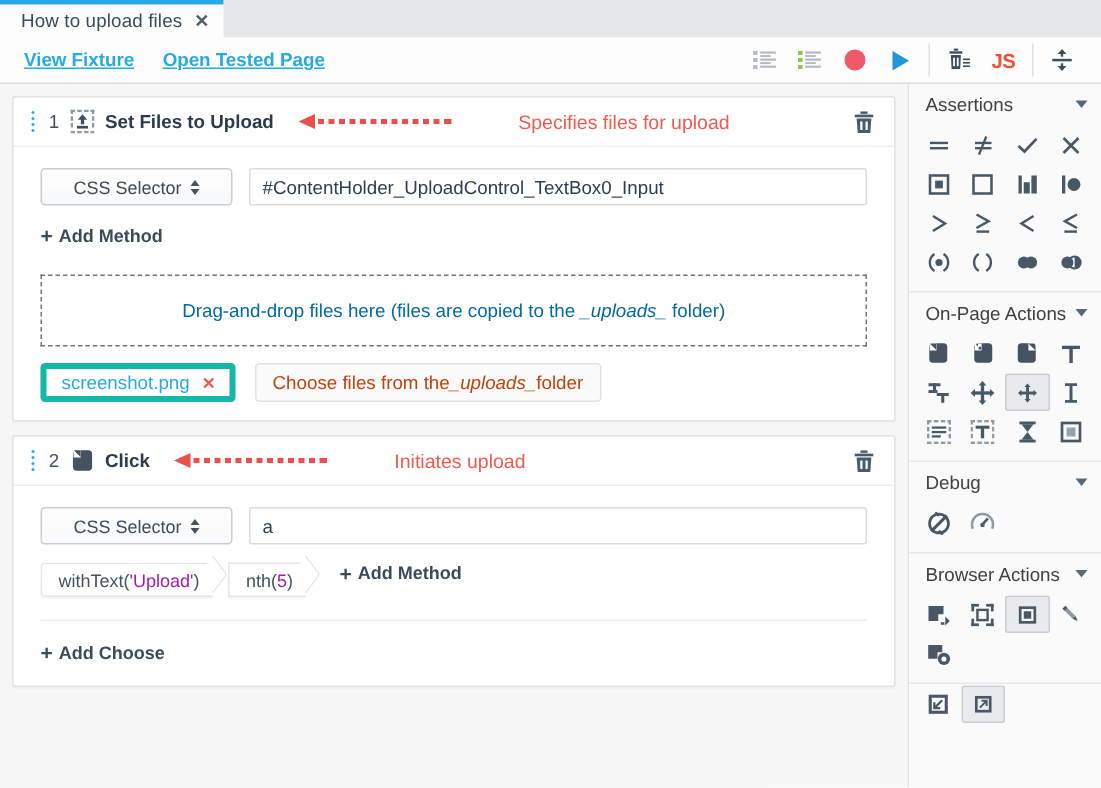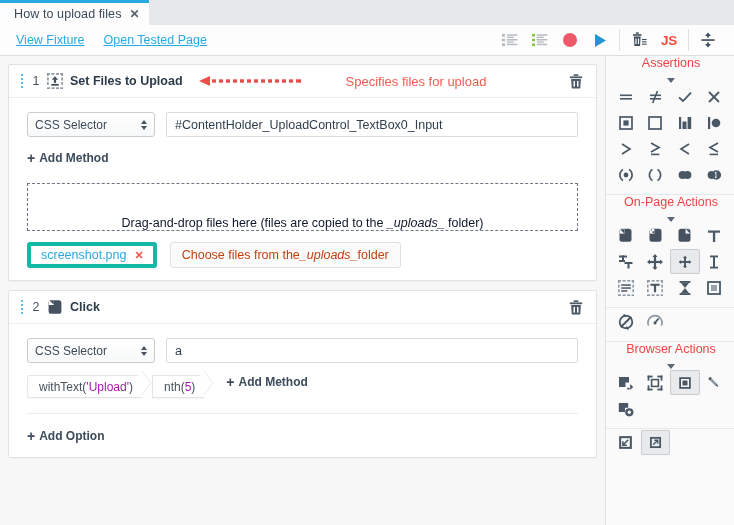--- a/index.html
+++ b/index.html
@@ -59,20 +59,21 @@
     flex: 0 0 auto;
     position: relative;
   }
   .tb-links { display: flex; gap: 19px; align-items: center; }
   .tb-link {
     font-size: 12.5px;
     color: #27aae1;
     text-decoration: underline;
     cursor: pointer;
     white-space: nowrap;
+    font-weight: bold;
   }
   .tb-actions {
     margin-left: auto;
     display: flex;
     align-items: center;
     height: 100%;
     padding-right: 3px;
     justify-content: space-between;
   }
   .tb-btn {
@@ -166,21 +167,21 @@
   
   .step-body { padding: 14px 18px 12px 18px; }
 
   .selector-row { display: flex; align-items: center; gap: 11px; }
   .select-box {
     width: 128px; height: 25px;
     border: 1px solid #c9ccd1;
     border-radius: 3px;
     background: linear-gradient(#ffffff,#f7f8f9);
     display: flex; align-items: center;
-    padding: 0 7px;
+    padding: 0 21px;
     font-size: 12px;
     color: #3d4b59;
     cursor: pointer;
     position: relative;
   }
   .select-box .sel-label { flex: 1 1 auto; }
   .spin {
     display: flex; flex-direction: column; gap: 2px; align-items: center;
     color: #4a5868;
   }
@@ -240,23 +241,23 @@
   }
   .chip .arg { color: #a21caf; }
   .chip:first-child { border-radius: 3px 0 0 3px; border-left: 1px solid #e4e5e7; }
   .chip + .chip { margin-left: 10px; }
   .row-methods .add-method { margin-left: 22px; }
 
   .dropzone {
     margin-top: 16px;
     border: 1px dashed #6d7682;
     height: 48px;
-    display: flex; align-items: flex-end; justify-content: center;
+    display: flex; align-items: center; justify-content: center;
     font-size: 12.5px;
-    color: #0f172a;
+    color: #0369a1;
     background: #ffffff;
   }
   .dropzone em { font-style: italic; }
 
   .files-row { display: flex; align-items: center; gap: 13px; margin-top: 11px; }
   .file-chip {
     height: 26px;
     border: 4px solid #14b8a6;
     border-radius: 3px;
     background: #fff;
@@ -291,23 +292,22 @@
     display: flex; flex-direction: column;
     overflow: hidden;
   }
   .group { border-bottom: 1px solid #e6e7e8; padding-bottom: 7px; }
   .group:last-child { border-bottom: none; }
   .group-head {
     height: 27px;
     display: flex; align-items: center;
     padding: 0 9px 0 11px;
     font-size: 12.5px;
-    color: #ef4444;
+    color: #404040;
     cursor: pointer;
-    flex-direction: column;
   }
   .group-head .gtitle { flex: 1 1 auto; white-space: nowrap; }
   .caret {
     width: 0; height: 0;
     border-left: 4px solid transparent;
     border-right: 4px solid transparent;
     border-top: 5px solid #5a6776;
   }
   .icon-grid {
     display: grid;
@@ -549,20 +549,41 @@
           <span class="step-num">2</span>
           <span class="step-icon">
             <svg width="14" height="16" viewBox="0 0 14 16">
               <path d="M3.2 1.2 h7.6 a2.6 2.6 0 0 1 2.6 2.6 v8.4 a2.6 2.6 0 0 1 -2.6 2.6 h-7.6 a2.6 2.6 0 0 1 -2.6 -2.6 v-8.4 a2.6 2.6 0 0 1 2.6 -2.6 z" fill="#46525f"></path>
               <path d="M1 1 h5 v5 h-5 z" fill="#fff"></path>
               <path d="M1.2 1.2 h4.6 v4.6 z" fill="#46525f"></path>
             </svg>
           </span>
           <span class="step-title">Click</span>
 
+          <div class="annot">
+            <svg class="annot-arrow" width="110" height="12" viewBox="0 0 110 12">
+              <path d="M0 6 L11 1 L11 11 Z" fill="#ea4f4a"></path>
+              <g fill="#ea4f4a">
+                <rect x="13" y="4.3" width="4" height="3.4"></rect>
+                  <rect x="20" y="4.3" width="4" height="3.4"></rect>
+                <rect x="27" y="4.3" width="4" height="3.4"></rect>
+                  <rect x="34" y="4.3" width="4" height="3.4"></rect>
+                <rect x="41" y="4.3" width="4" height="3.4"></rect>
+                  <rect x="48" y="4.3" width="4" height="3.4"></rect>
+                <rect x="55" y="4.3" width="4" height="3.4"></rect>
+                  <rect x="62" y="4.3" width="4" height="3.4"></rect>
+                <rect x="69" y="4.3" width="4" height="3.4"></rect>
+                  <rect x="76" y="4.3" width="4" height="3.4"></rect>
+                <rect x="83" y="4.3" width="4" height="3.4"></rect>
+                  <rect x="90" y="4.3" width="4" height="3.4"></rect>
+                <rect x="97" y="4.3" width="5" height="3.4"></rect>
+              </g>
+            </svg>
+            <span class="annot-text">Initiates upload</span>
+          </div>
 
           <div class="trash-btn">
             <svg width="14" height="15" viewBox="0 0 14 15">
               <g fill="#4c5a69">
                 <rect x="0.8" y="2.4" width="12.4" height="1.8"></rect>
                 <rect x="4.6" y="0.3" width="4.8" height="1.6"></rect>
                 <path d="M2.1 5 h9.8 l-0.7 9.6 h-8.4 Z"></path>
               </g>
               <g fill="#fff">
                   <rect x="4.5" y="7" width="1.5" height="5.6"></rect>
@@ -599,21 +620,21 @@
               <span class="plus">+</span>
               <span>Add Method</span>
             </span>
           </div>
 
           <div class="divider"></div>
 
           <div class="add-option">
             <span class="add-method">
               <span class="plus">+</span>
-              <span>Add Option</span>
+              <span>Add Choose</span>
             </span>
           </div>
         </div>
       </div>
 
     </div>
 
     <div class="rpanel">
 
       <div class="group">
@@ -878,20 +899,24 @@
           <div class="ibtn">
               <svg width="16" height="16" viewBox="0 0 16 16">
                 <rect x="2" y="2" width="12" height="12" fill="none" stroke="#4a5866" stroke-width="1.8"></rect>
                 <rect x="5" y="5" width="6" height="6" fill="#98a2ac"></rect>
               </svg>
             </div>
         </div>
       </div>
 
       <div class="group">
+        <div class="group-head">
+          <span class="gtitle">Debug</span>
+          <span class="caret"></span>
+        </div>
         <div class="icon-grid">
           <div class="ibtn">
               <svg width="16" height="16" viewBox="0 0 16 16">
                 <circle cx="8" cy="8" r="6.3" fill="none" stroke="#4a5866" stroke-width="1.8"></circle>
                 <rect x="7" y="0.6" width="2" height="14.8" transform="rotate(45 8 8)" fill="#4a5866"></rect>
                 <g fill="#4a5866">
                   <rect x="1" y="3.6" width="3.4" height="1.6" transform="rotate(45 8 8)"></rect>
                   <rect x="11.4" y="10.6" width="3.6" height="1.6" transform="rotate(45 8 8)"></rect>
                 </g>
               </svg>

